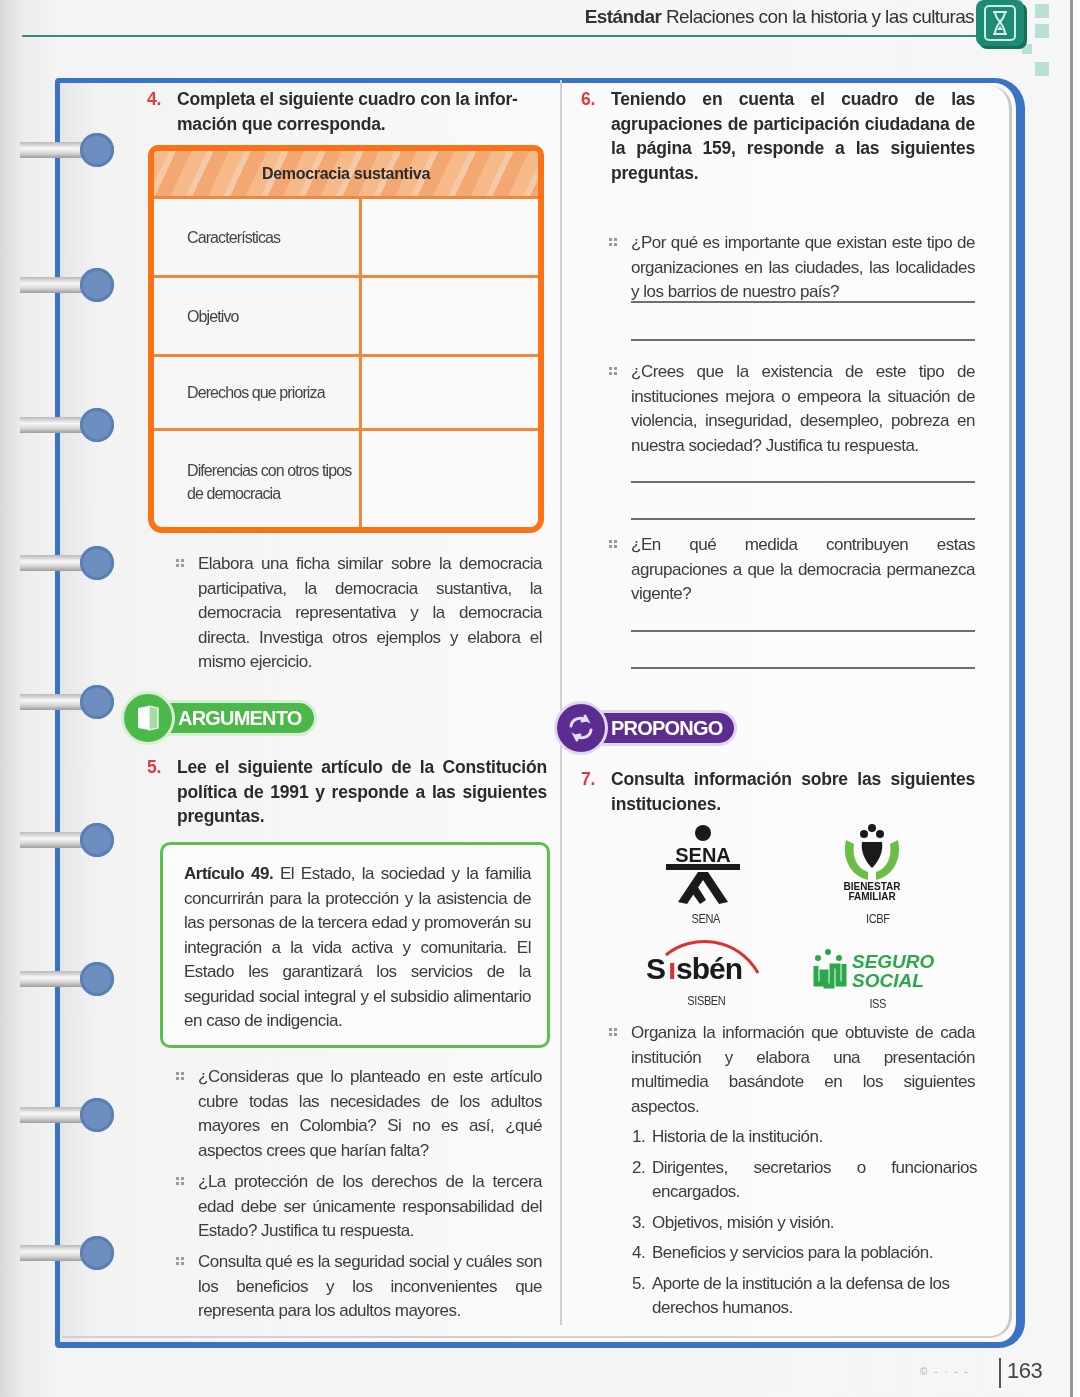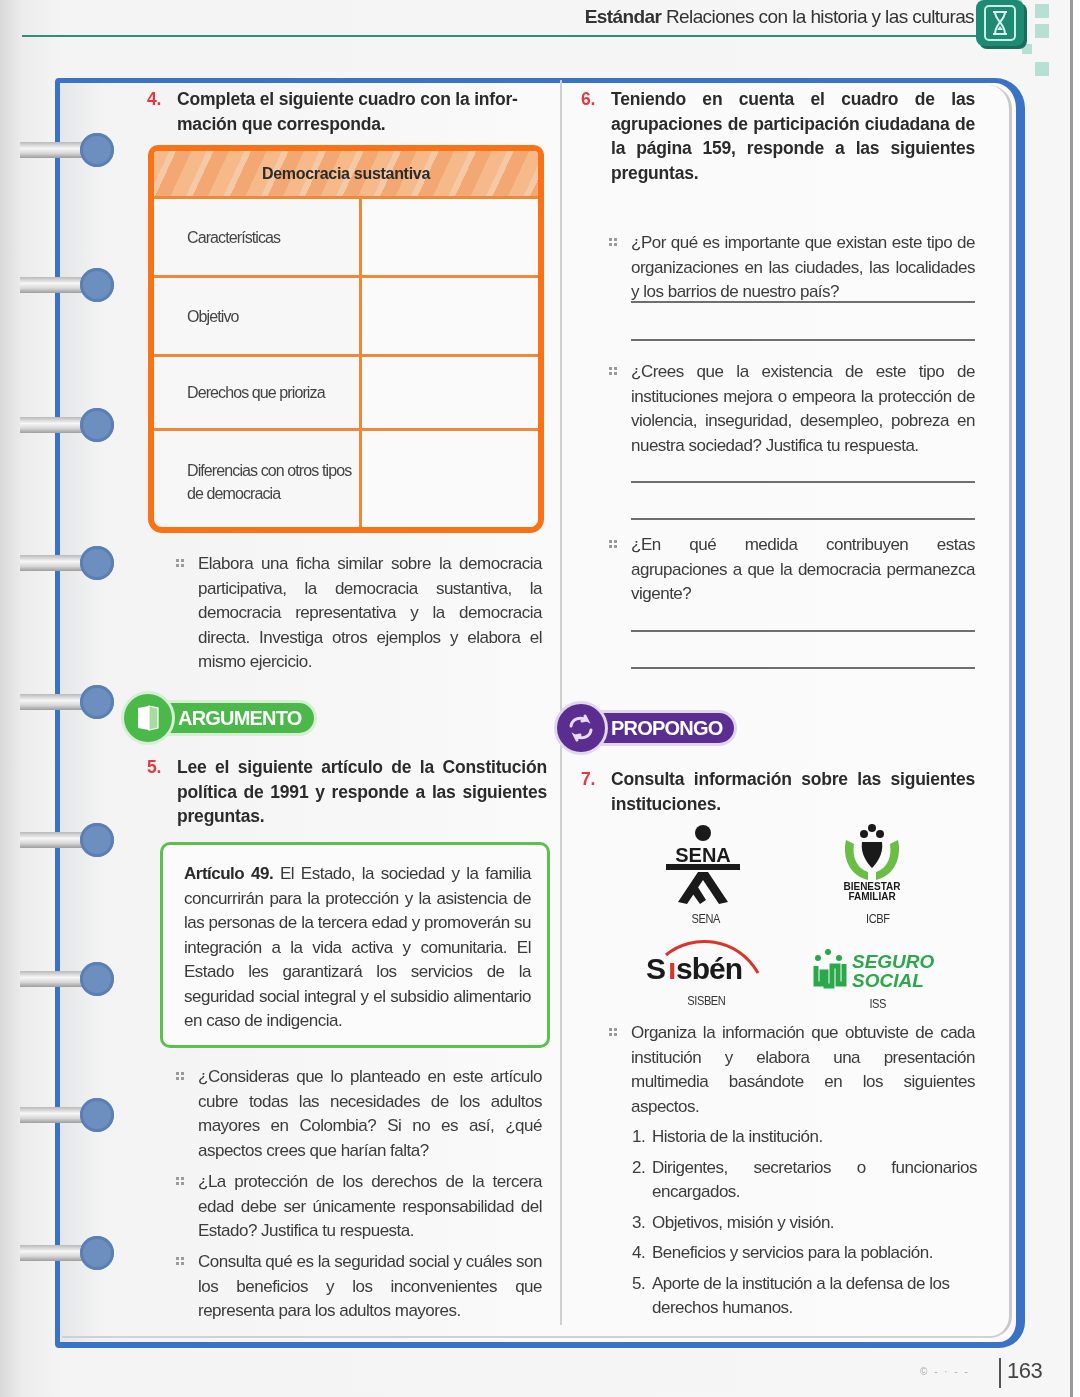--- a/index.html
+++ b/index.html
@@ -329,21 +329,21 @@
 <div class="ans-line" style="left:631px;top:301px;width:344px;"></div>
 <div class="ans-line" style="left:631px;top:339px;width:344px;"></div>
 
 <div class="body-text" style="left:631px;top:360px;width:344px;">
   <span class="bullet">
       <i></i>
       <i></i>
       <i></i>
       <i></i>
     </span>
-  <span>¿Crees que la existencia de este tipo de instituciones mejora o empeora la protección de violencia, inseguridad, desempleo, pobreza en nuestra sociedad? Justifica tu respuesta.</span>
+  <span>¿Crees que la existencia de este tipo de instituciones mejora o empeora la situación de violencia, inseguridad, desempleo, pobreza en nuestra sociedad? Justifica tu respuesta.</span>
 </div>
 <div class="ans-line" style="left:631px;top:481px;width:344px;"></div>
 <div class="ans-line" style="left:631px;top:518px;width:344px;"></div>
 
 <div class="body-text" style="left:631px;top:533px;width:344px;">
   <span class="bullet">
       <i></i>
       <i></i>
       <i></i>
       <i></i>

